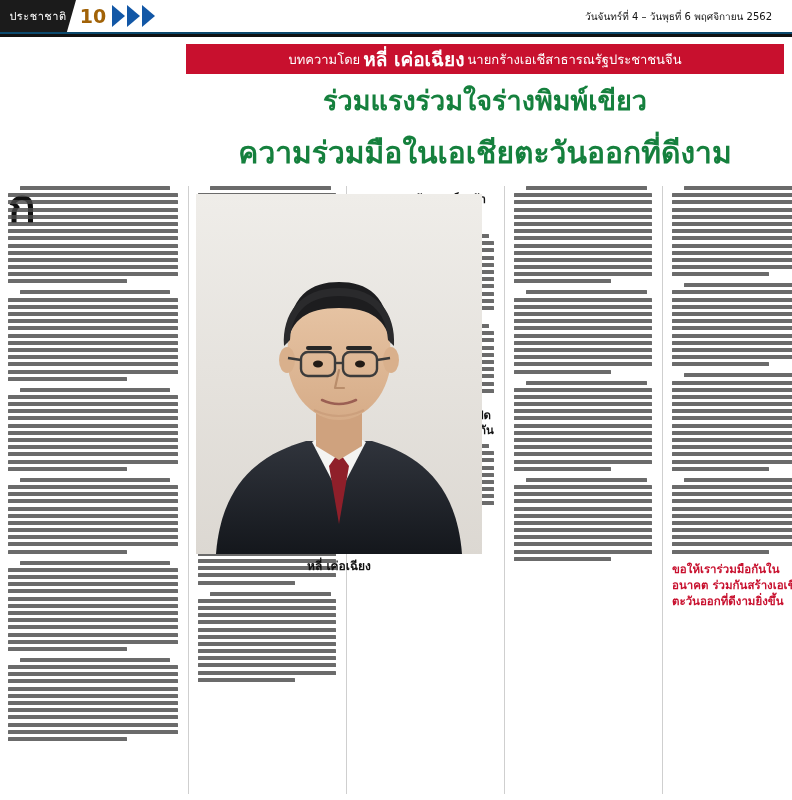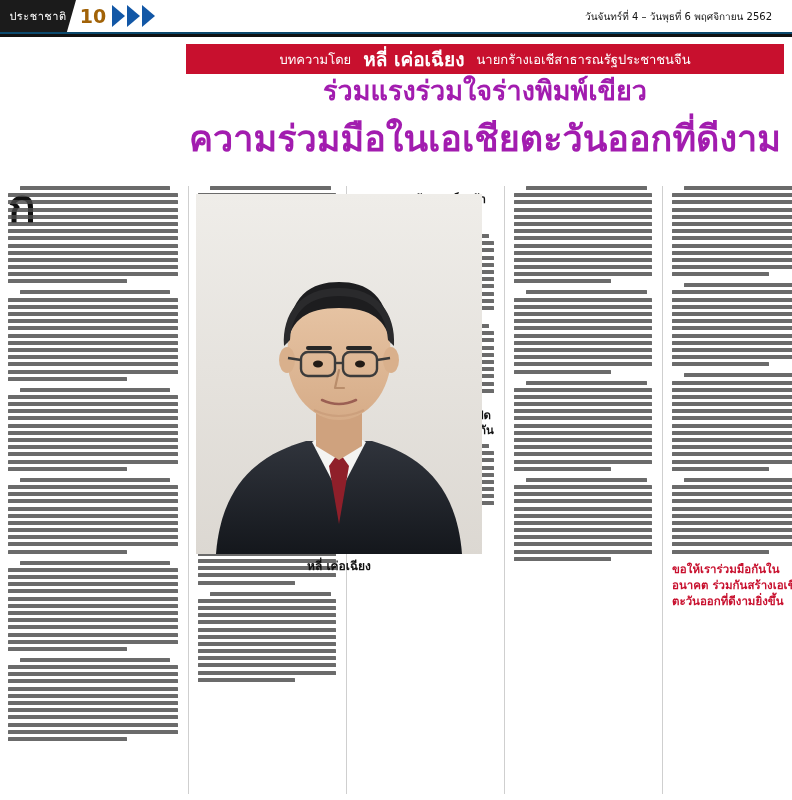--- a/index.html
+++ b/index.html
@@ -65,34 +65,35 @@
     position: absolute;
     left: 186px; top: 44px; width: 598px;
   }
   .byline-bar {
     background: #c8102e;
     color: #fff;
     height: 30px;
     display: flex;
     align-items: center;
     justify-content: center;
-    gap: 12px;
+    gap: 3px;
     font-size: 13px;
     padding: 0 8px;
   }
   .byline-bar .b-small { font-size: 13px; }
   .byline-bar .b-big { font-size: 19px; font-weight: bold; }
   .headline {
     text-align: center;
-    color: #a21caf;
+    color: #15803d;
     font-weight: bold;
     line-height: 1.25;
+    padding-top: 10px;
   }
   .headline .h1 { font-size: 27px; display:block; }
-  .headline .h2 { font-size: 36px; display:block; margin-top: 8px; }
+  .headline .h2 { font-size: 30px; display:block; margin-top: 16px; }
 
   
   .cols {
     position: absolute;
     top: 186px; left: 8px; right: 8px; bottom: 6px;
     display: grid;
     grid-template-columns: 170px 148px 148px 148px 148px;
     column-gap: 10px;
   }
   .col { position: relative; overflow: hidden; }

